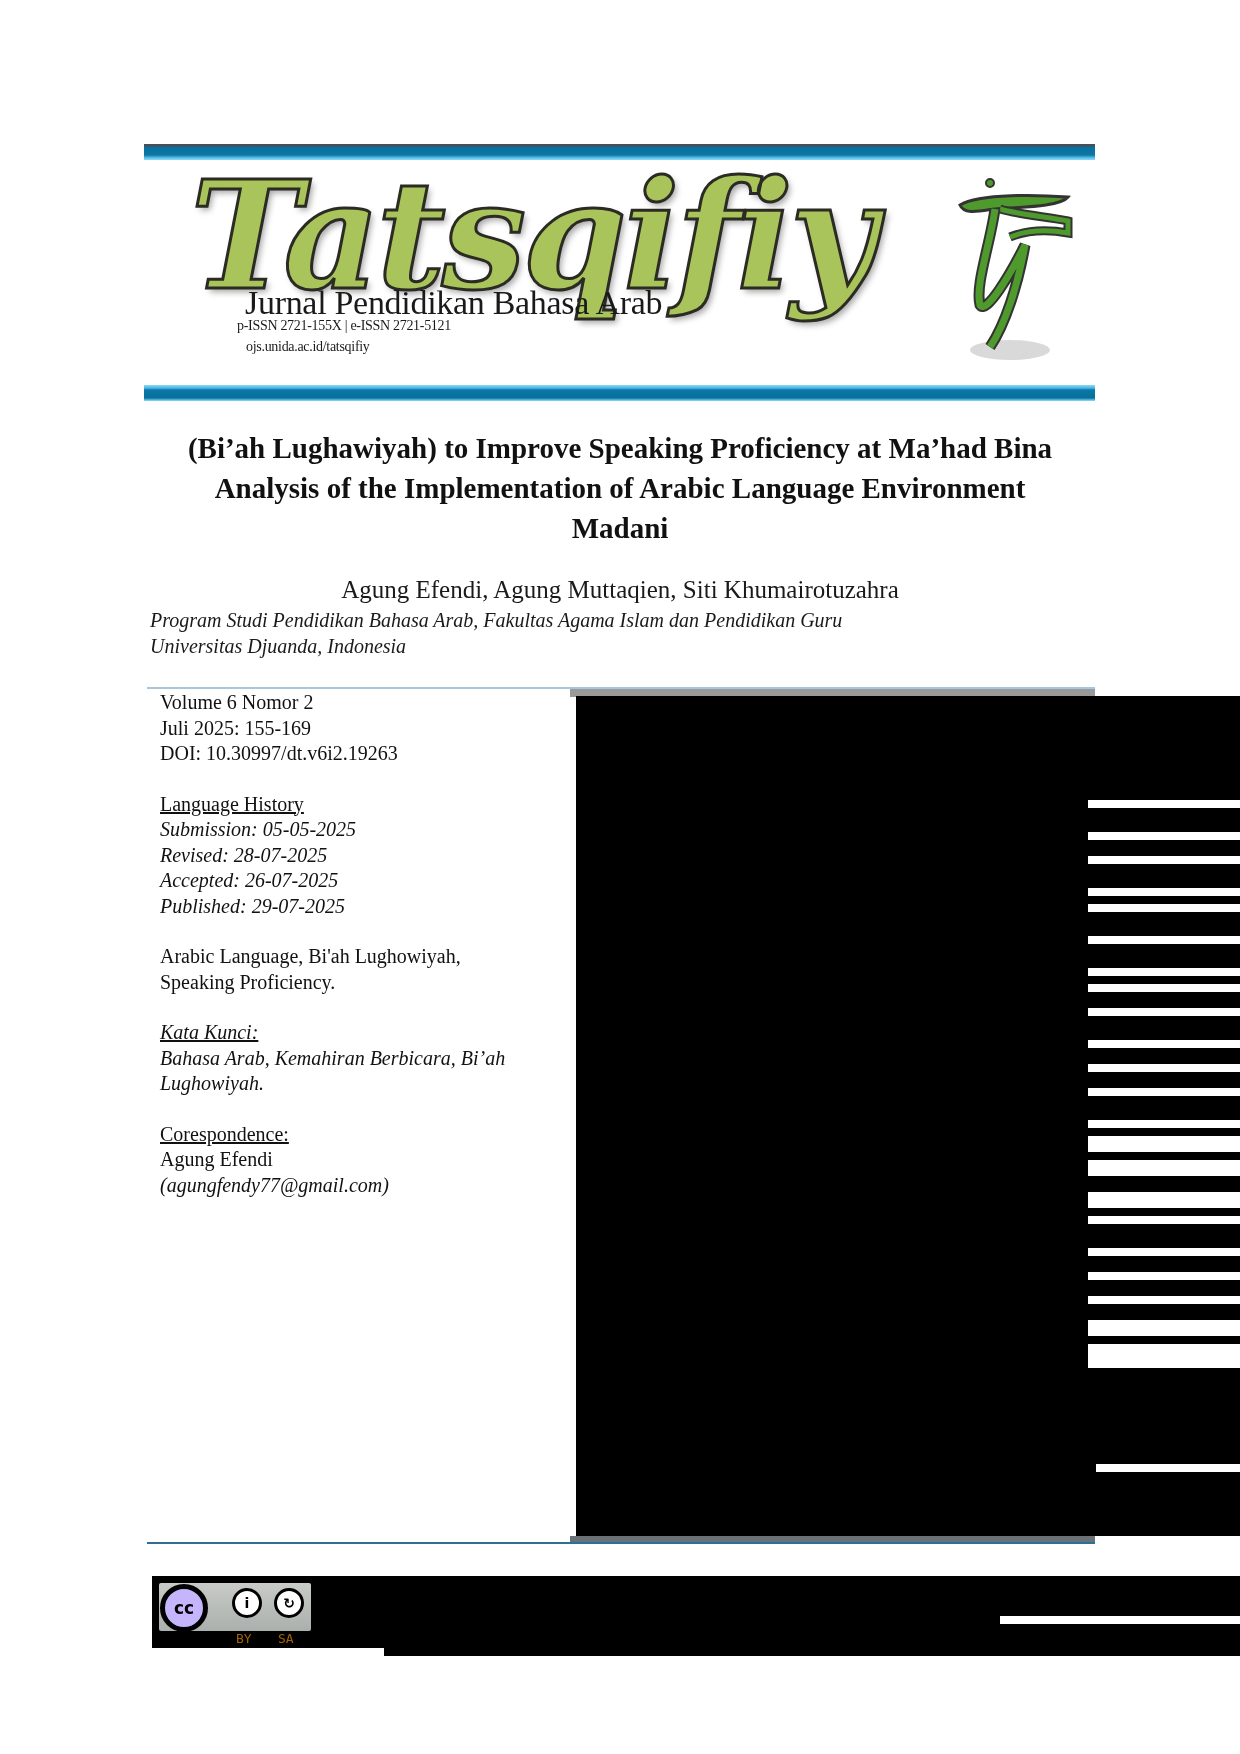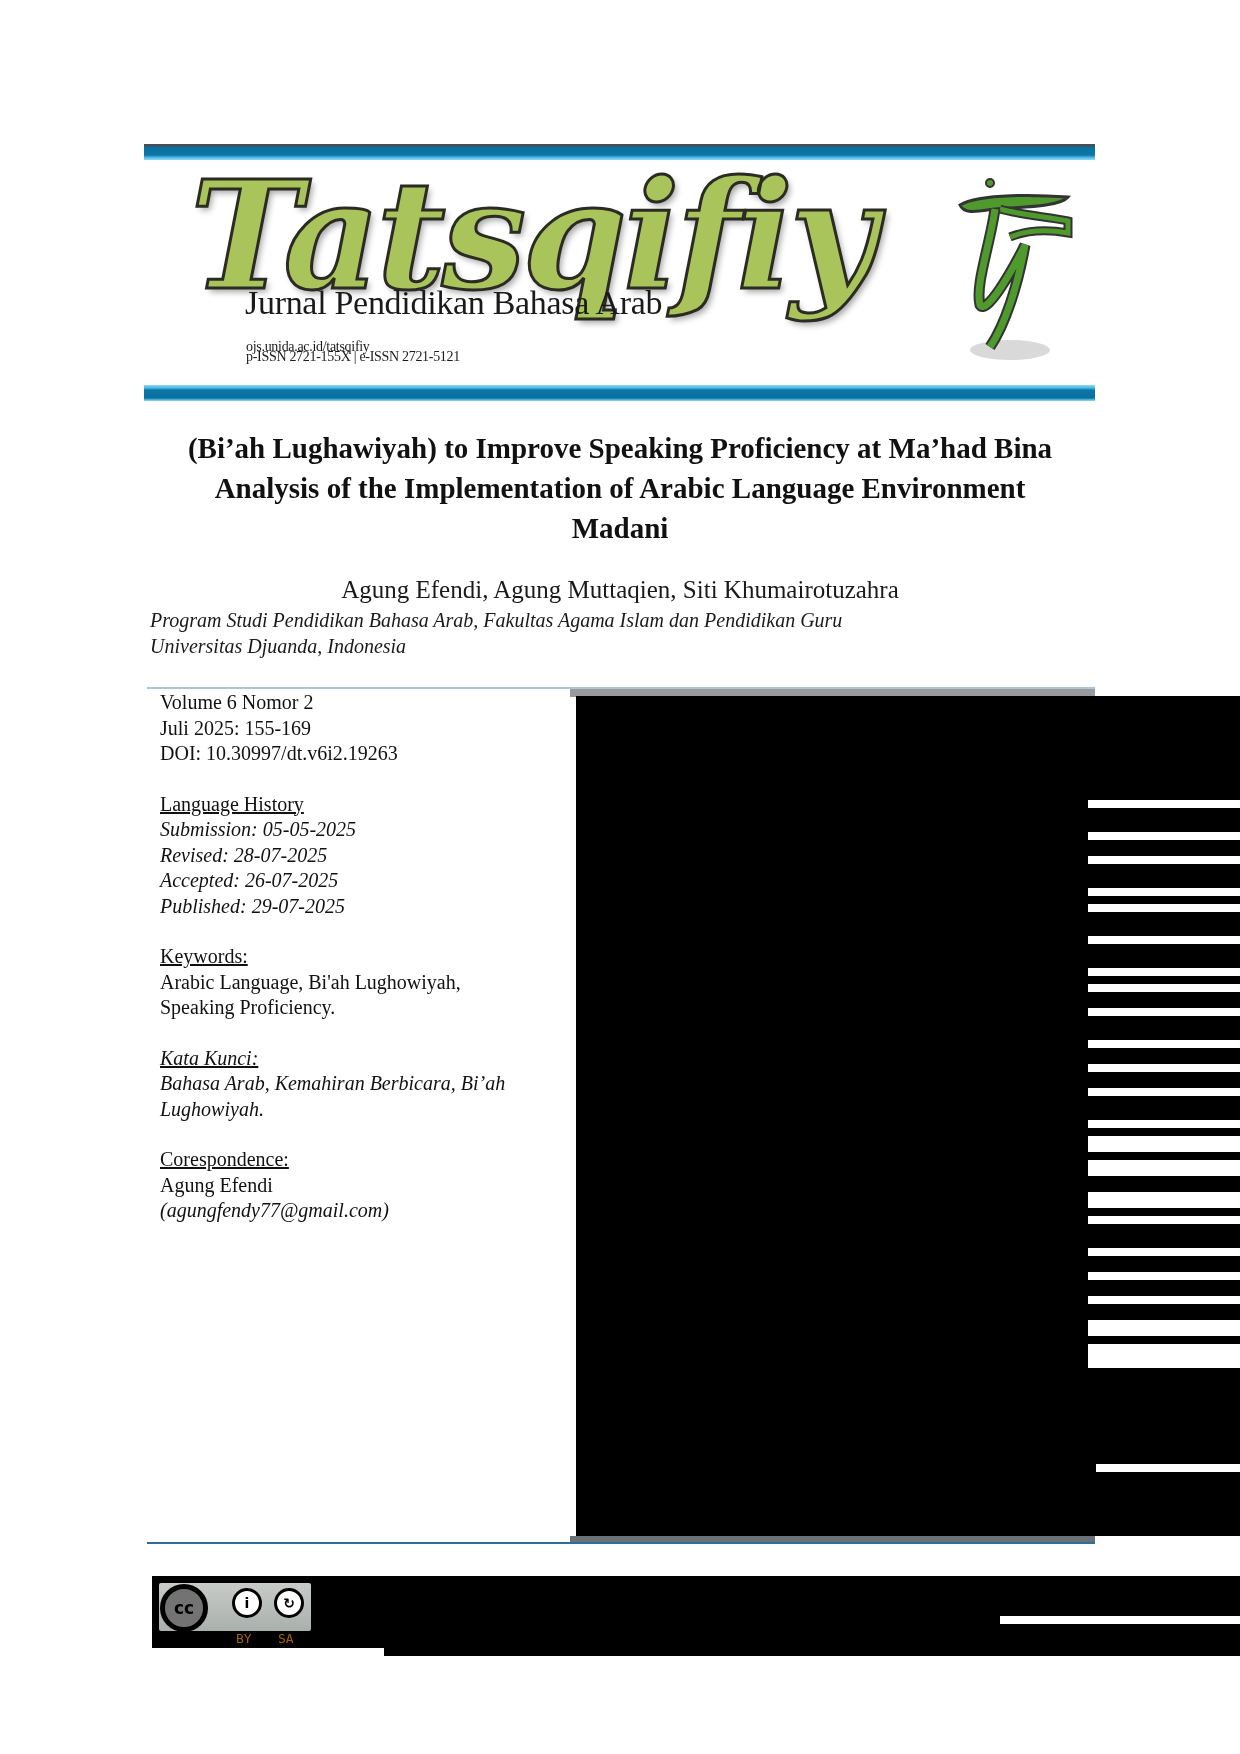--- a/index.html
+++ b/index.html
@@ -18,21 +18,21 @@
     .logo-word {
       position: absolute; left: 190px; top: 160px;
       font-family: "DejaVu Serif", serif; font-size: 150px; font-style: italic; font-weight: bold;
       color: #a9c45a; letter-spacing: -4px;
       -webkit-text-stroke: 3px #2b2b24;
       text-shadow: 3px 4px 6px rgba(0,0,0,0.35);
       line-height: 1;
     }
     .journal-name { position: absolute; left: 245px; top: 284px; font-size: 34px; color: #1a1a1a;
       font-family: "Liberation Serif", serif; letter-spacing: -0.3px; }
-    .issn { position: absolute; left: 246px; top: 318px; font-size: 14px; color: #1a1a1a; letter-spacing: -0.3px; margin-top: 31px; }
+    .issn { position: absolute; left: 237px; top: 318px; font-size: 14px; color: #1a1a1a; letter-spacing: -0.3px; }
     .url { position: absolute; left: 246px; top: 339px; font-size: 14px; color: #1a1a1a; letter-spacing: -0.3px; }
     .emblem { position: absolute; left: 950px; top: 175px; width: 130px; height: 195px; }
 
     
     .title { position: absolute; left: 150px; width: 940px; top: 428px;
       text-align: center; font-weight: bold; font-size: 29px; line-height: 40px; color: #111; }
     .authors { position: absolute; left: 150px; width: 940px; top: 576px; text-align: center;
       font-size: 25px; color: #1a1a1a; }
     .affil { position: absolute; left: 150px; width: 940px; top: 607px; text-align: left;
       font-size: 20px; line-height: 26px; color: #1a1a1a; font-style: italic; }
@@ -52,21 +52,21 @@
     .black { position: absolute; background: #000; }
     .white { position: absolute; background: #fff; }
     .graystrip { position: absolute; background: #9a9a9a; }
 
     
     .cc-badge { position: absolute; left: 152px; top: 1576px; width: 164px; height: 72px;
       background: #000; }
     .cc-inner { position: absolute; left: 7px; top: 7px; width: 152px; height: 48px;
       background: linear-gradient(#c8cbc8, #aab0ad); border-radius: 2px; }
     .cc-circle { position: absolute; left: 8px; top: 8px; width: 48px; height: 48px; border-radius: 50%;
-      background: #737373; border: 5px solid #000; box-sizing: border-box;
+      background: #c4b5fd; border: 5px solid #000; box-sizing: border-box;
       font-family: "DejaVu Sans", sans-serif; font-weight: bold; font-size: 17px; line-height: 38px; text-align: center; color: #000; }
     .cc-small { position: absolute; top: 12px; width: 30px; height: 30px; border-radius: 50%; background: #fff;
       border: 3px solid #000; box-sizing: border-box; font-family: "DejaVu Sans", sans-serif;
       font-weight: bold; font-size: 14px; line-height: 24px; text-align: center; color: #000; }
     .cc-label { position: absolute; top: 55px; font-family: "DejaVu Sans Mono", monospace; font-size: 13px; color: #a16207; }
   </style>
 </head>
 <body>
 
 <div class="bar top"></div>
@@ -102,21 +102,20 @@
   <div>Volume 6 Nomor 2</div>
   <div>Juli 2025: 155-169</div>
   <div>DOI: 10.30997/dt.v6i2.19263</div>
   <div class="gap"></div>
   <div class="u">Language History</div>
   <div class="i">Submission: 05-05-2025</div>
   <div class="i">Revised: 28-07-2025</div>
   <div class="i">Accepted: 26-07-2025</div>
   <div class="i">Published: 29-07-2025</div>
   <div class="gap"></div>
-  <div class="u">Keywords:</div>
   <div>Arabic Language, Bi'ah Lughowiyah,</div>
   <div>Speaking Proficiency.</div>
   <div class="gap"></div>
   <div class="u i">Kata Kunci:</div>
   <div class="i">Bahasa Arab, Kemahiran Berbicara, Bi’ah</div>
   <div class="i">Lughowiyah.</div>
   <div class="gap"></div>
   <div class="u">Corespondence:</div>
   <div>Agung Efendi</div>
   <div class="i">(agungfendy77@gmail.com)</div>

